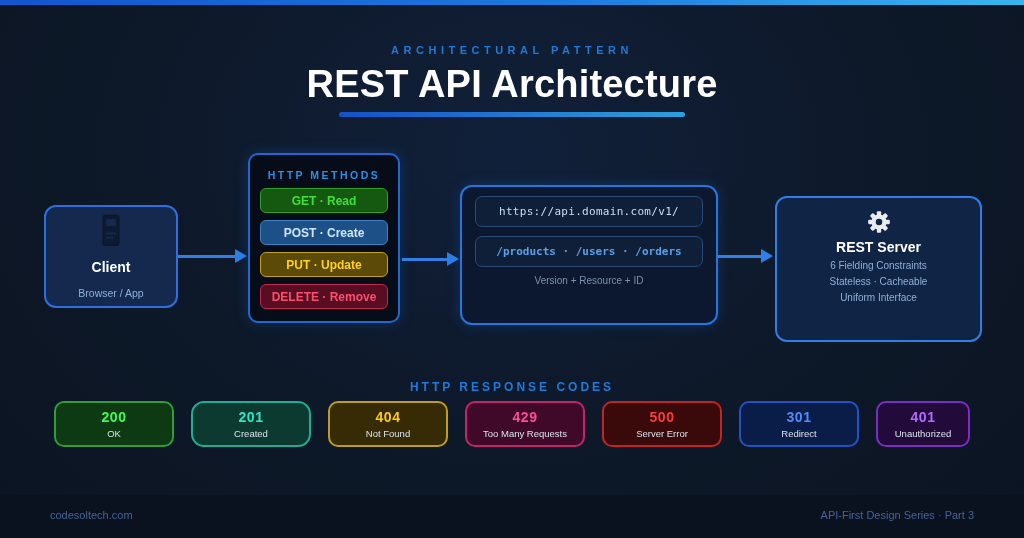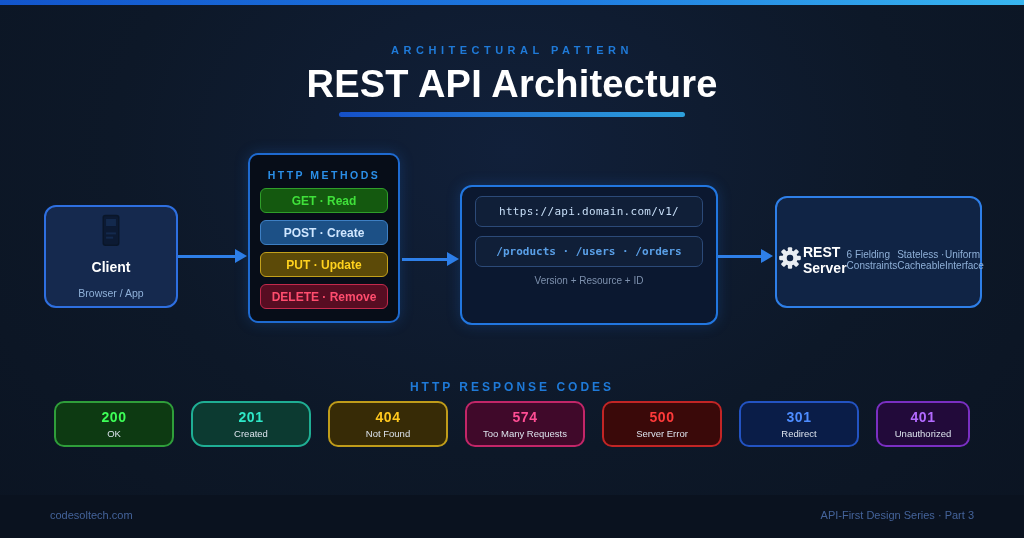--- a/index.html
+++ b/index.html
@@ -42,23 +42,23 @@
   .endpoint-title { text-align:center; margin-top:17px; font-size:11px; font-weight:bold;
     letter-spacing:2.5px; color:#2b8fe8; }
   .code-row { width:228px; margin:9px auto 0; height:31px; background:#101f38;
     border:1px solid #2c4a78; border-radius:7px; box-sizing:border-box;
     display:flex; align-items:center; justify-content:center;
     font-family:"DejaVu Sans Mono", monospace; }
   .code-row.url { color:#c8dff8; font-size:11px; letter-spacing:0.3px; }
   .code-row.resources { color:#5aa0e8; font-size:11px; font-weight:bold; }
   .endpoint-caption { text-align:center; margin-top:8px; font-size:10px; color:#7d90ad; }
 
-  .server-box { position:absolute; left:775px; top:196px; width:207px; height:112px;
+  .server-box { position:absolute; left:775px; top:196px; width:207px; height:146px;
     background:#102445; border:2px solid #2e7fe8; border-radius:12px; box-sizing:border-box;
-    display:flex; align-items:center; padding-top:11px; }
+    display:flex; flex-direction:column; align-items:center; padding-top:11px; }
   .server-title { font-size:14px; font-weight:bold; color:#ffffff; margin-top:4px; }
   .server-line { font-size:10px; color:#8fb0d8; margin-top:5px; }
 
   
   .arrow { position:absolute; height:3px; background:#2e7fe8; }
   .arrow::after { content:''; position:absolute; right:-11px; top:-6px; width:0; height:0;
     border-left:12px solid #2e7fe8; border-top:7.5px solid transparent;
     border-bottom:7.5px solid transparent; }
   .arrow-1 { left:178px; top:255px; width:58px; }
   .arrow-2 { left:402px; top:258px; width:46px; }
@@ -154,21 +154,21 @@
     </div>
     <div class="code-card" style="background: rgb(12, 58, 49); border-color: rgb(31, 174, 148); border-radius: 13px;">
       <div class="num" style="color: rgb(46, 232, 200);">201</div>
       <div class="lbl">Created</div>
     </div>
     <div class="code-card" style="background: rgb(55, 43, 6); border-color: rgb(191, 156, 26);">
       <div class="num" style="color: rgb(255, 200, 30);">404</div>
       <div class="lbl">Not Found</div>
     </div>
     <div class="code-card" style="background: rgb(64, 9, 42); border-color: rgb(194, 38, 104);">
-      <div class="num" style="color: rgb(255, 77, 148);">574</div>
+      <div class="num" style="color: rgb(255, 77, 148);">429</div>
       <div class="lbl">Too Many Requests</div>
     </div>
     <div class="code-card" style="background: rgb(58, 9, 9); border-color: rgb(194, 37, 37);">
       <div class="num" style="color: rgb(255, 58, 58);">500</div>
       <div class="lbl">Server Error</div>
     </div>
     <div class="code-card" style="background: rgb(10, 29, 72); border-color: rgb(35, 83, 194);">
       <div class="num" style="color: rgb(77, 140, 255);">301</div>
       <div class="lbl">Redirect</div>
     </div>

